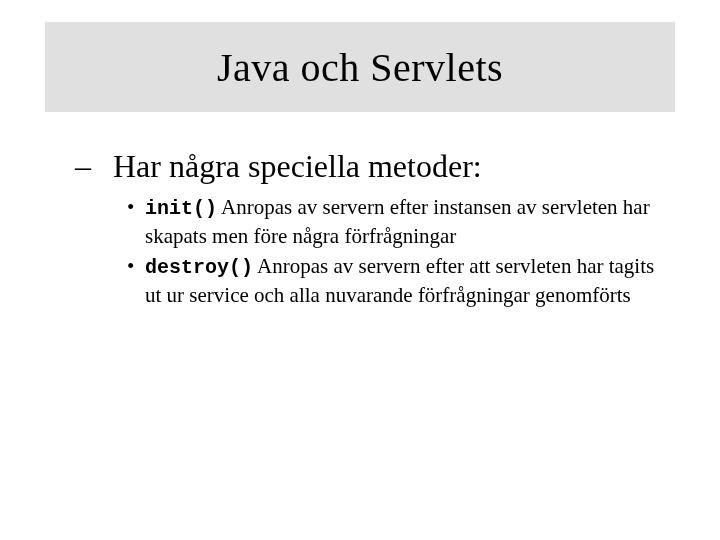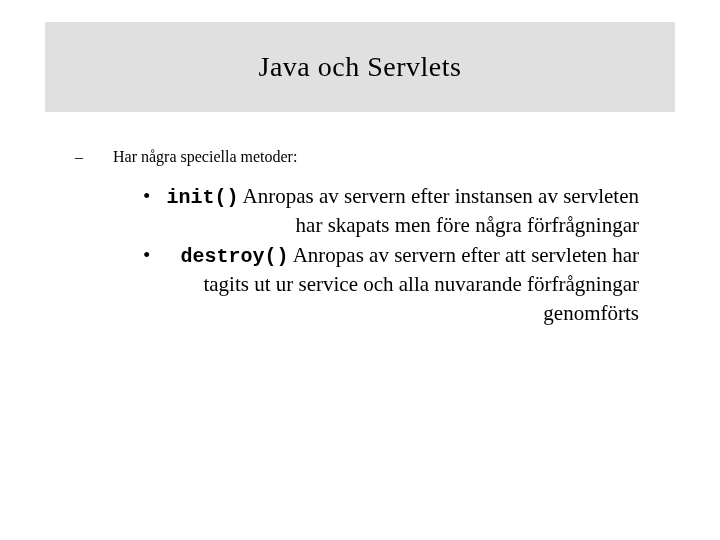--- a/index.html
+++ b/index.html
@@ -22,45 +22,44 @@
     left: 45px;
     top: 22px;
     width: 630px;
     height: 90px;
     background: #e0e0e0;
     display: flex;
     align-items: center;
     justify-content: center;
   }
   .title-text {
-    font-size: 28px;
+    font-size: 40px;
     font-weight: 400;
     letter-spacing: 0.5px;
   }
   .body {
     position: absolute;
     left: 95px;
     top: 148px;
     width: 560px;
   }
   .lvl1 {
-    font-size: 16px;
+    font-size: 32px;
     margin-bottom: 8px;
     text-indent: -20px;
     padding-left: 20px;
   }
   .dash {
     display: inline-block;
     width: 18px;
   }
   ul.methods {
     list-style: none;
     padding: 0 0 0 32px;
-    margin: 16px;
-    text-align: right;
+    margin: 0;
   }
   ul.methods li {
     position: relative;
     font-size: 21px;
     line-height: 1.35;
     padding-left: 18px;
     margin-bottom: 2px;
   }
   ul.methods li::before {
     content: "•";

